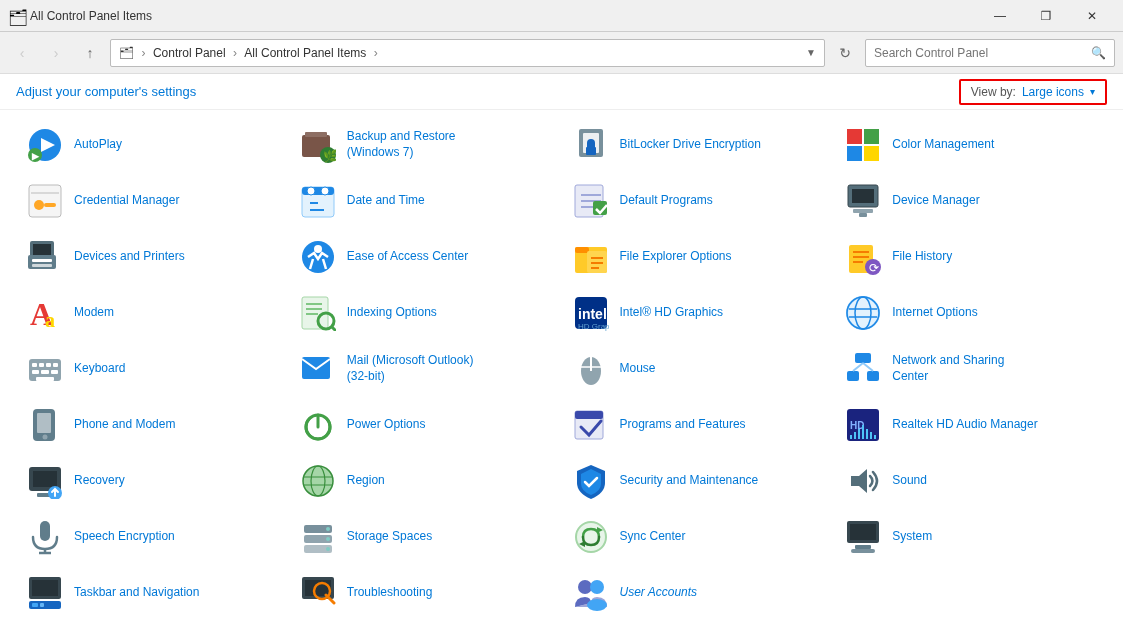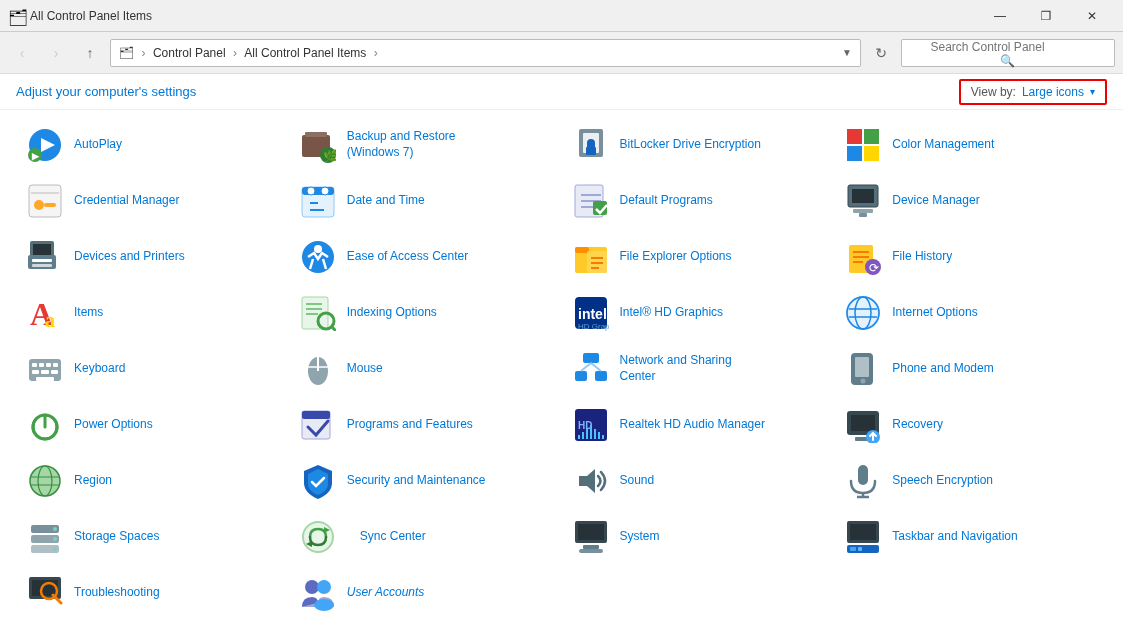--- a/index.html
+++ b/index.html
@@ -48,22 +48,22 @@
     }
     .address-sep { color: #888; margin: 0 4px; }
     .address-text { color: #333; }
     .address-chevron { color: #666; margin-left: auto; font-size: 10px; }
     .refresh-btn {
       width: 28px; height: 28px; border: none; background: transparent;
       cursor: pointer; display: flex; align-items: center; justify-content: center;
       color: #666; font-size: 14px; border-radius: 3px;
     }
     .search-box {
-      width: 214px; height: 28px; border: 1px solid #bbb; background: white;
-      display: flex; align-items: center; padding: 0 8px; border-radius: 2px; flex-direction: column;
+      width: 250px; height: 28px; border: 1px solid #bbb; background: white;
+      display: flex; align-items: center; padding: 0 8px; border-radius: 2px;
     }
     .search-input {
       flex: 1; border: none; outline: none; font-size: 12px; color: #333; background: transparent;
     }
     .search-icon-span { color: #888; font-size: 12px; }
 
     
     .main {
       flex: 1;
       display: flex;
@@ -323,21 +323,21 @@
           </div>
           <span class="item-label" style="white-space: pre-line;">File History</span>
         </div>
         <div class="panel-item">
           <div class="item-icon">
             <svg width="36" height="36" viewBox="0 0 36 36">
               <text x="3" y="30" font-size="32" font-weight="bold" fill="#e53935" font-family="serif">A</text>
               <text x="18" y="32" font-size="20" font-weight="bold" fill="#ffd600" font-family="serif">a</text>
             </svg>
           </div>
-          <span class="item-label" style="white-space: pre-line;">Items</span>
+          <span class="item-label" style="white-space: pre-line;">Modem</span>
         </div>
         <div class="panel-item">
           <div class="item-icon">
             <svg width="36" height="36" viewBox="0 0 36 36">
               <rect x="2" y="2" width="26" height="32" rx="2" fill="#e8f5e9" stroke="#a5d6a7"></rect>
               <rect x="6" y="8" width="16" height="2" fill="#81c784"></rect>
               <rect x="6" y="13" width="16" height="2" fill="#81c784"></rect>
               <rect x="6" y="18" width="12" height="2" fill="#81c784"></rect>
               <circle cx="26" cy="26" r="8" fill="none" stroke="#43a047" stroke-width="3"></circle>
               <path d="M32 32 L36 36" stroke="#43a047" stroke-width="3" stroke-linecap="round"></path>
@@ -378,20 +378,30 @@
               <rect x="14" y="19" width="8" height="4" rx="1" fill="white"></rect>
               <rect x="24" y="19" width="7" height="4" rx="1" fill="white"></rect>
               <rect x="9" y="26" width="18" height="4" rx="1" fill="white"></rect>
             </svg>
           </div>
           <span class="item-label" style="white-space: pre-line;">Keyboard</span>
         </div>
         <div class="panel-item">
           <div class="item-icon">
             <svg width="36" height="36" viewBox="0 0 36 36">
+              <rect x="2" y="6" width="28" height="22" rx="2" fill="#1e88e5"></rect>
+              <path d="M2 8 L16 18 L30 8" stroke="white" stroke-width="2" fill="none"></path>
+            </svg>
+          </div>
+          <span class="item-label" style="white-space: pre-line;">Mail (Microsoft Outlook)
+(32-bit)</span>
+        </div>
+        <div class="panel-item">
+          <div class="item-icon">
+            <svg width="36" height="36" viewBox="0 0 36 36">
               <ellipse cx="18" cy="20" rx="10" ry="14" fill="#90a4ae"></ellipse>
               <path d="M18 6 L18 20" stroke="white" stroke-width="2"></path>
               <path d="M8 16 L28 16" stroke="white" stroke-width="1.5"></path>
             </svg>
           </div>
           <span class="item-label" style="white-space: pre-line;">Mouse</span>
         </div>
         <div class="panel-item">
           <div class="item-icon">
             <svg width="36" height="36" viewBox="0 0 36 36">
@@ -513,21 +523,21 @@
         <div class="panel-item">
           <div class="item-icon">
             <svg width="36" height="36" viewBox="0 0 36 36">
               <circle cx="18" cy="18" r="15" fill="#e8f5e9" stroke="#a5d6a7" stroke-width="2"></circle>
               <path d="M10 18 Q10 10 18 10 Q26 10 26 18" stroke="#43a047" stroke-width="2.5" fill="none" stroke-linecap="round"></path>
               <path d="M26 18 Q26 26 18 26 Q10 26 10 18" stroke="#2e7d32" stroke-width="2.5" fill="none" stroke-linecap="round"></path>
               <polygon points="24,8 24,14 30,11" fill="#43a047"></polygon>
               <polygon points="12,28 12,22 6,25" fill="#2e7d32"></polygon>
             </svg>
           </div>
-          <span class="item-label" style="white-space: pre-line; margin-left: 13px;">Sync Center</span>
+          <span class="item-label" style="white-space: pre-line;">Sync Center</span>
         </div>
         <div class="panel-item">
           <div class="item-icon">
             <svg width="36" height="36" viewBox="0 0 36 36">
               <rect x="2" y="2" width="32" height="22" rx="2" fill="#37474f"></rect>
               <rect x="5" y="5" width="26" height="16" fill="#263238"></rect>
               <rect x="10" y="26" width="16" height="4" rx="1" fill="#607d8b"></rect>
               <rect x="6" y="30" width="24" height="4" rx="2" fill="#78909c"></rect>
             </svg>
           </div>

